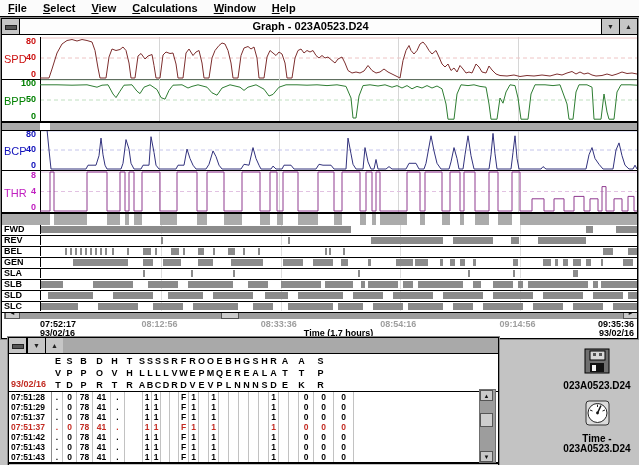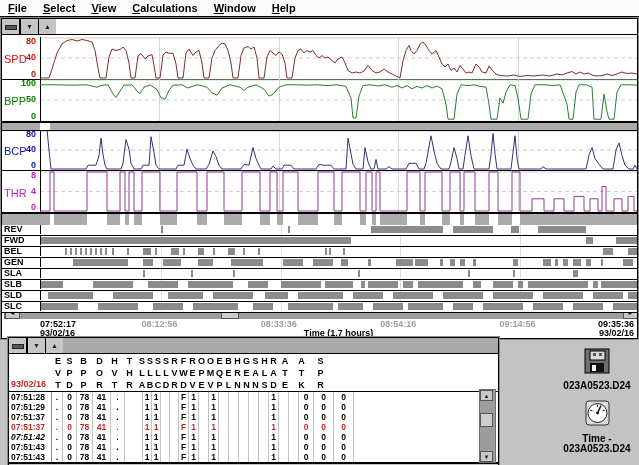--- a/index.html
+++ b/index.html
@@ -90,20 +90,21 @@
     <span class="mitem"><u>S</u>elect</span>
     <span class="mitem"><u>V</u>iew</span>
     <span class="mitem"><u>C</u>alculations</span>
     <span class="mitem"><u>W</u>indow</span>
     <span class="mitem"><u>H</u>elp</span>
   </div>
 
 <div class="win graph-win" style="left:1px;top:18px;width:635px;height:319px;">
   <div class="titlebar">
     <div class="tb-ctrl"></div>
+    <div class="tb-title">Graph - 023A0523.D24</div>
     <div class="tb-btn">▼</div>
     <div class="tb-btn">▲</div>
   </div>
   <div class="gclient" id="gclient">
 
     <div class="hscroll">
       <div class="sbtn left">◄</div>
       <div class="thumb"></div>
       <div class="sbtn right">►</div>
     </div>
@@ -210,44 +211,44 @@
         <div class="notch" style="left: 374px; width: 4px;"></div>
         <div class="notch" style="left: 405px; width: 13px;"></div>
         <div class="notch" style="left: 423px; width: 17px;"></div>
         <div class="notch" style="left: 448px; width: 10px;"></div>
         <div class="notch" style="left: 462px; width: 11px;"></div>
         <div class="notch" style="left: 487px; width: 9px;"></div>
         <div class="notch" style="left: 510px; width: 8px;"></div>
       </div>
       <div class="dstrips">
         <div class="drow">
+          <div class="dlabel">FWD</div>
+          <div class="darea">
+            <div class="dgrid" style="left: 119.5px;"></div>
+            <div class="dgrid" style="left: 239.5px;"></div>
+            <div class="dgrid" style="left: 358.5px;"></div>
+            <div class="dgrid" style="left: 478.5px;"></div>
+            <div class="blk" style="left: 0%; width: 51.9263%;"></div>
+            <div class="blk" style="left: 91.2898%; width: 1.17253%;"></div>
+            <div class="blk" style="left: 96.3149%; width: 3.68509%;"></div>
+          </div>
+        </div>
+        <div class="drow">
           <div class="dlabel">REV</div>
           <div class="darea">
             <div class="dgrid" style="left: 119.5px;"></div>
             <div class="dgrid" style="left: 239.5px;"></div>
             <div class="dgrid" style="left: 358.5px;"></div>
             <div class="dgrid" style="left: 478.5px;"></div>
             <div class="blk" style="left: 20.1005%; width: 0.335008%;"></div>
             <div class="blk" style="left: 41.3735%; width: 0.335008%;"></div>
             <div class="blk" style="left: 55.2764%; width: 12.0603%;"></div>
             <div class="blk" style="left: 69.0117%; width: 6.70017%;"></div>
             <div class="blk" style="left: 78.727%; width: 1.34003%;"></div>
             <div class="blk" style="left: 83.2496%; width: 8.0402%;"></div>
-          </div>
-        </div>
-        <div class="drow">
-          <div class="dlabel">FWD</div>
-          <div class="darea">
-            <div class="dgrid" style="left: 119.5px;"></div>
-            <div class="dgrid" style="left: 239.5px;"></div>
-            <div class="dgrid" style="left: 358.5px;"></div>
-            <div class="dgrid" style="left: 478.5px;"></div>
-            <div class="blk" style="left: 0%; width: 51.9263%;"></div>
-            <div class="blk" style="left: 91.2898%; width: 1.17253%;"></div>
-            <div class="blk" style="left: 96.3149%; width: 3.68509%;"></div>
           </div>
         </div>
         <div class="drow">
           <div class="dlabel">BEL</div>
           <div class="darea">
             <div class="dgrid" style="left: 119.5px;"></div>
             <div class="dgrid" style="left: 239.5px;"></div>
             <div class="dgrid" style="left: 358.5px;"></div>
             <div class="dgrid" style="left: 478.5px;"></div>
             <div class="blk" style="left: 4.0201%; width: 0.335008%;"></div>
@@ -548,21 +549,21 @@
         <div class="tcell" style="width: 9px;"></div>
         <div class="tcell" style="width: 9px;">1</div>
         <div class="tcell" style="width: 9px;"></div>
         <div class="tcell" style="width: 9px;"></div>
         <div class="tcell" style="width: 14px;">0</div>
         <div class="tcell" style="width: 19px;">0</div>
         <div class="tcell" style="width: 19px;">0</div>
         <div class="tcell" style="flex: 1 1 0%; border-right: none;"></div>
       </div>
       <div class="trow">
-        <div class="tcell timec" style="width: 40px; font-style: italic;">07:51:42</div>
+        <div class="tcell timec" style="width: 40px;">07:51:42</div>
         <div class="tcell" style="width: 10px;">.</div>
         <div class="tcell" style="width: 13px;">0</div>
         <div class="tcell" style="width: 15px;">78</div>
         <div class="tcell" style="width: 17px;">41</div>
         <div class="tcell" style="width: 13px;">.</div>
         <div class="tcell" style="width: 17px;"></div>
         <div class="tcell" style="width: 8px;">1</div>
         <div class="tcell" style="width: 8px;">1</div>
         <div class="tcell" style="width: 8px;"></div>
         <div class="tcell" style="width: 8px;"></div>

